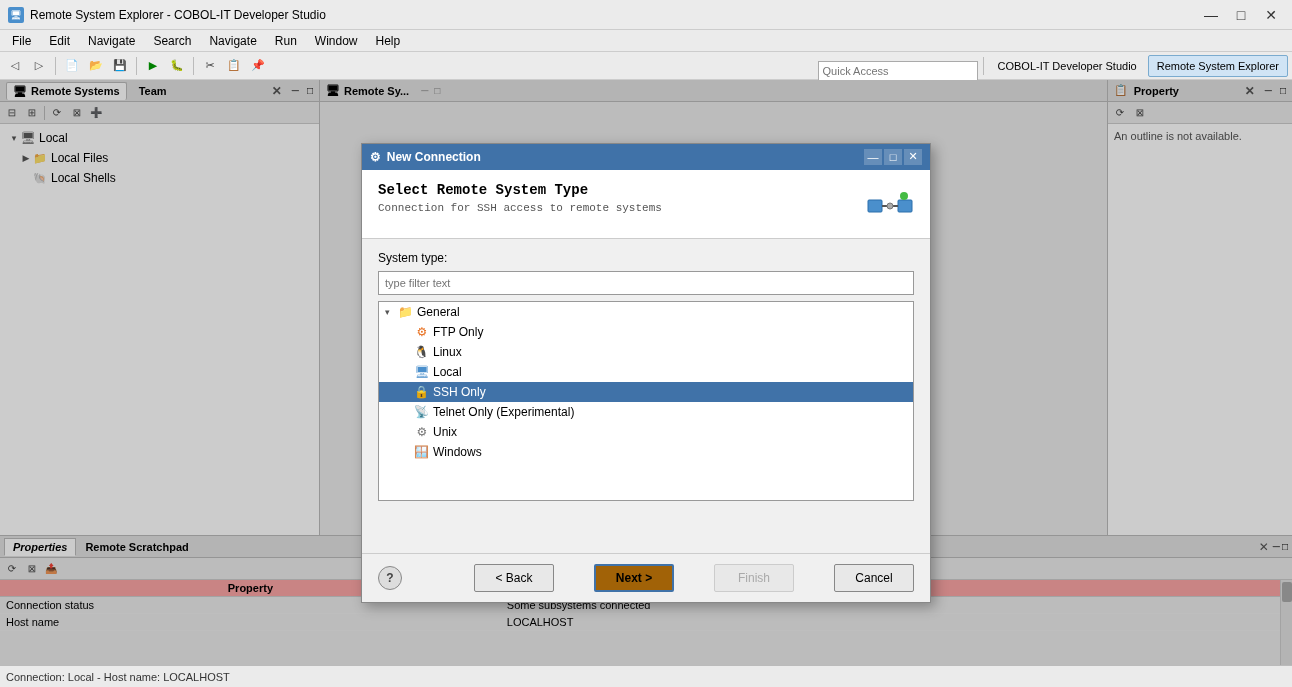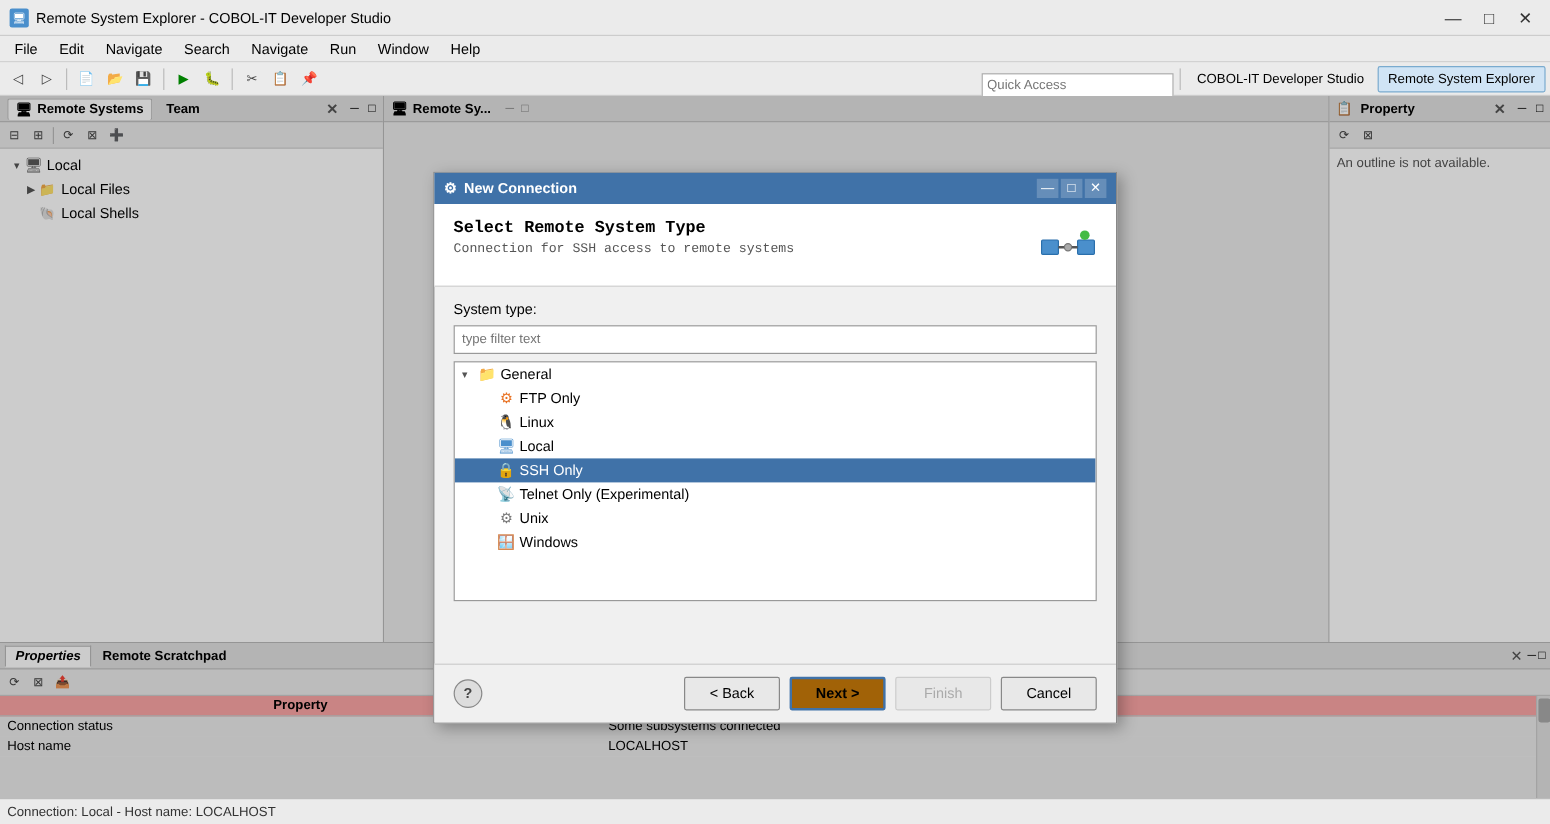--- a/index.html
+++ b/index.html
@@ -245,21 +245,21 @@
       align-items: center;
       justify-content: flex-end;
       gap: 8px;
       border-top: 1px solid #ccc;
       background: #F0F0F0;
     }
     .modal-footer-left { margin-right: auto; }
     .help-btn { width: 24px; height: 24px; border-radius: 50%; border: 1px solid #888; background: #ddd; display: flex; align-items: center; justify-content: center; cursor: pointer; font-size: 12px; font-weight: bold; color: #444; }
     .dialog-btn {
       min-width: 80px; height: 28px; border: 1px solid #888; background: #E8E8E8;
-      font-size: 12px; cursor: pointer; padding: 0 12px; border-radius: 2px;
+      font-size: 12px; cursor: pointer; padding: 0 12px; border-radius: 2px; margin-left: 32px;
     }
     .dialog-btn.primary { background: #a16207; border: 2px solid #4072A8; font-weight: bold; }
     .dialog-btn:disabled { color: #aaa; cursor: default; border-color: #ccc; }
 
     
     .connection-svg { width: 48px; height: 48px; }
   </style>
 </head>
 <body>
 

